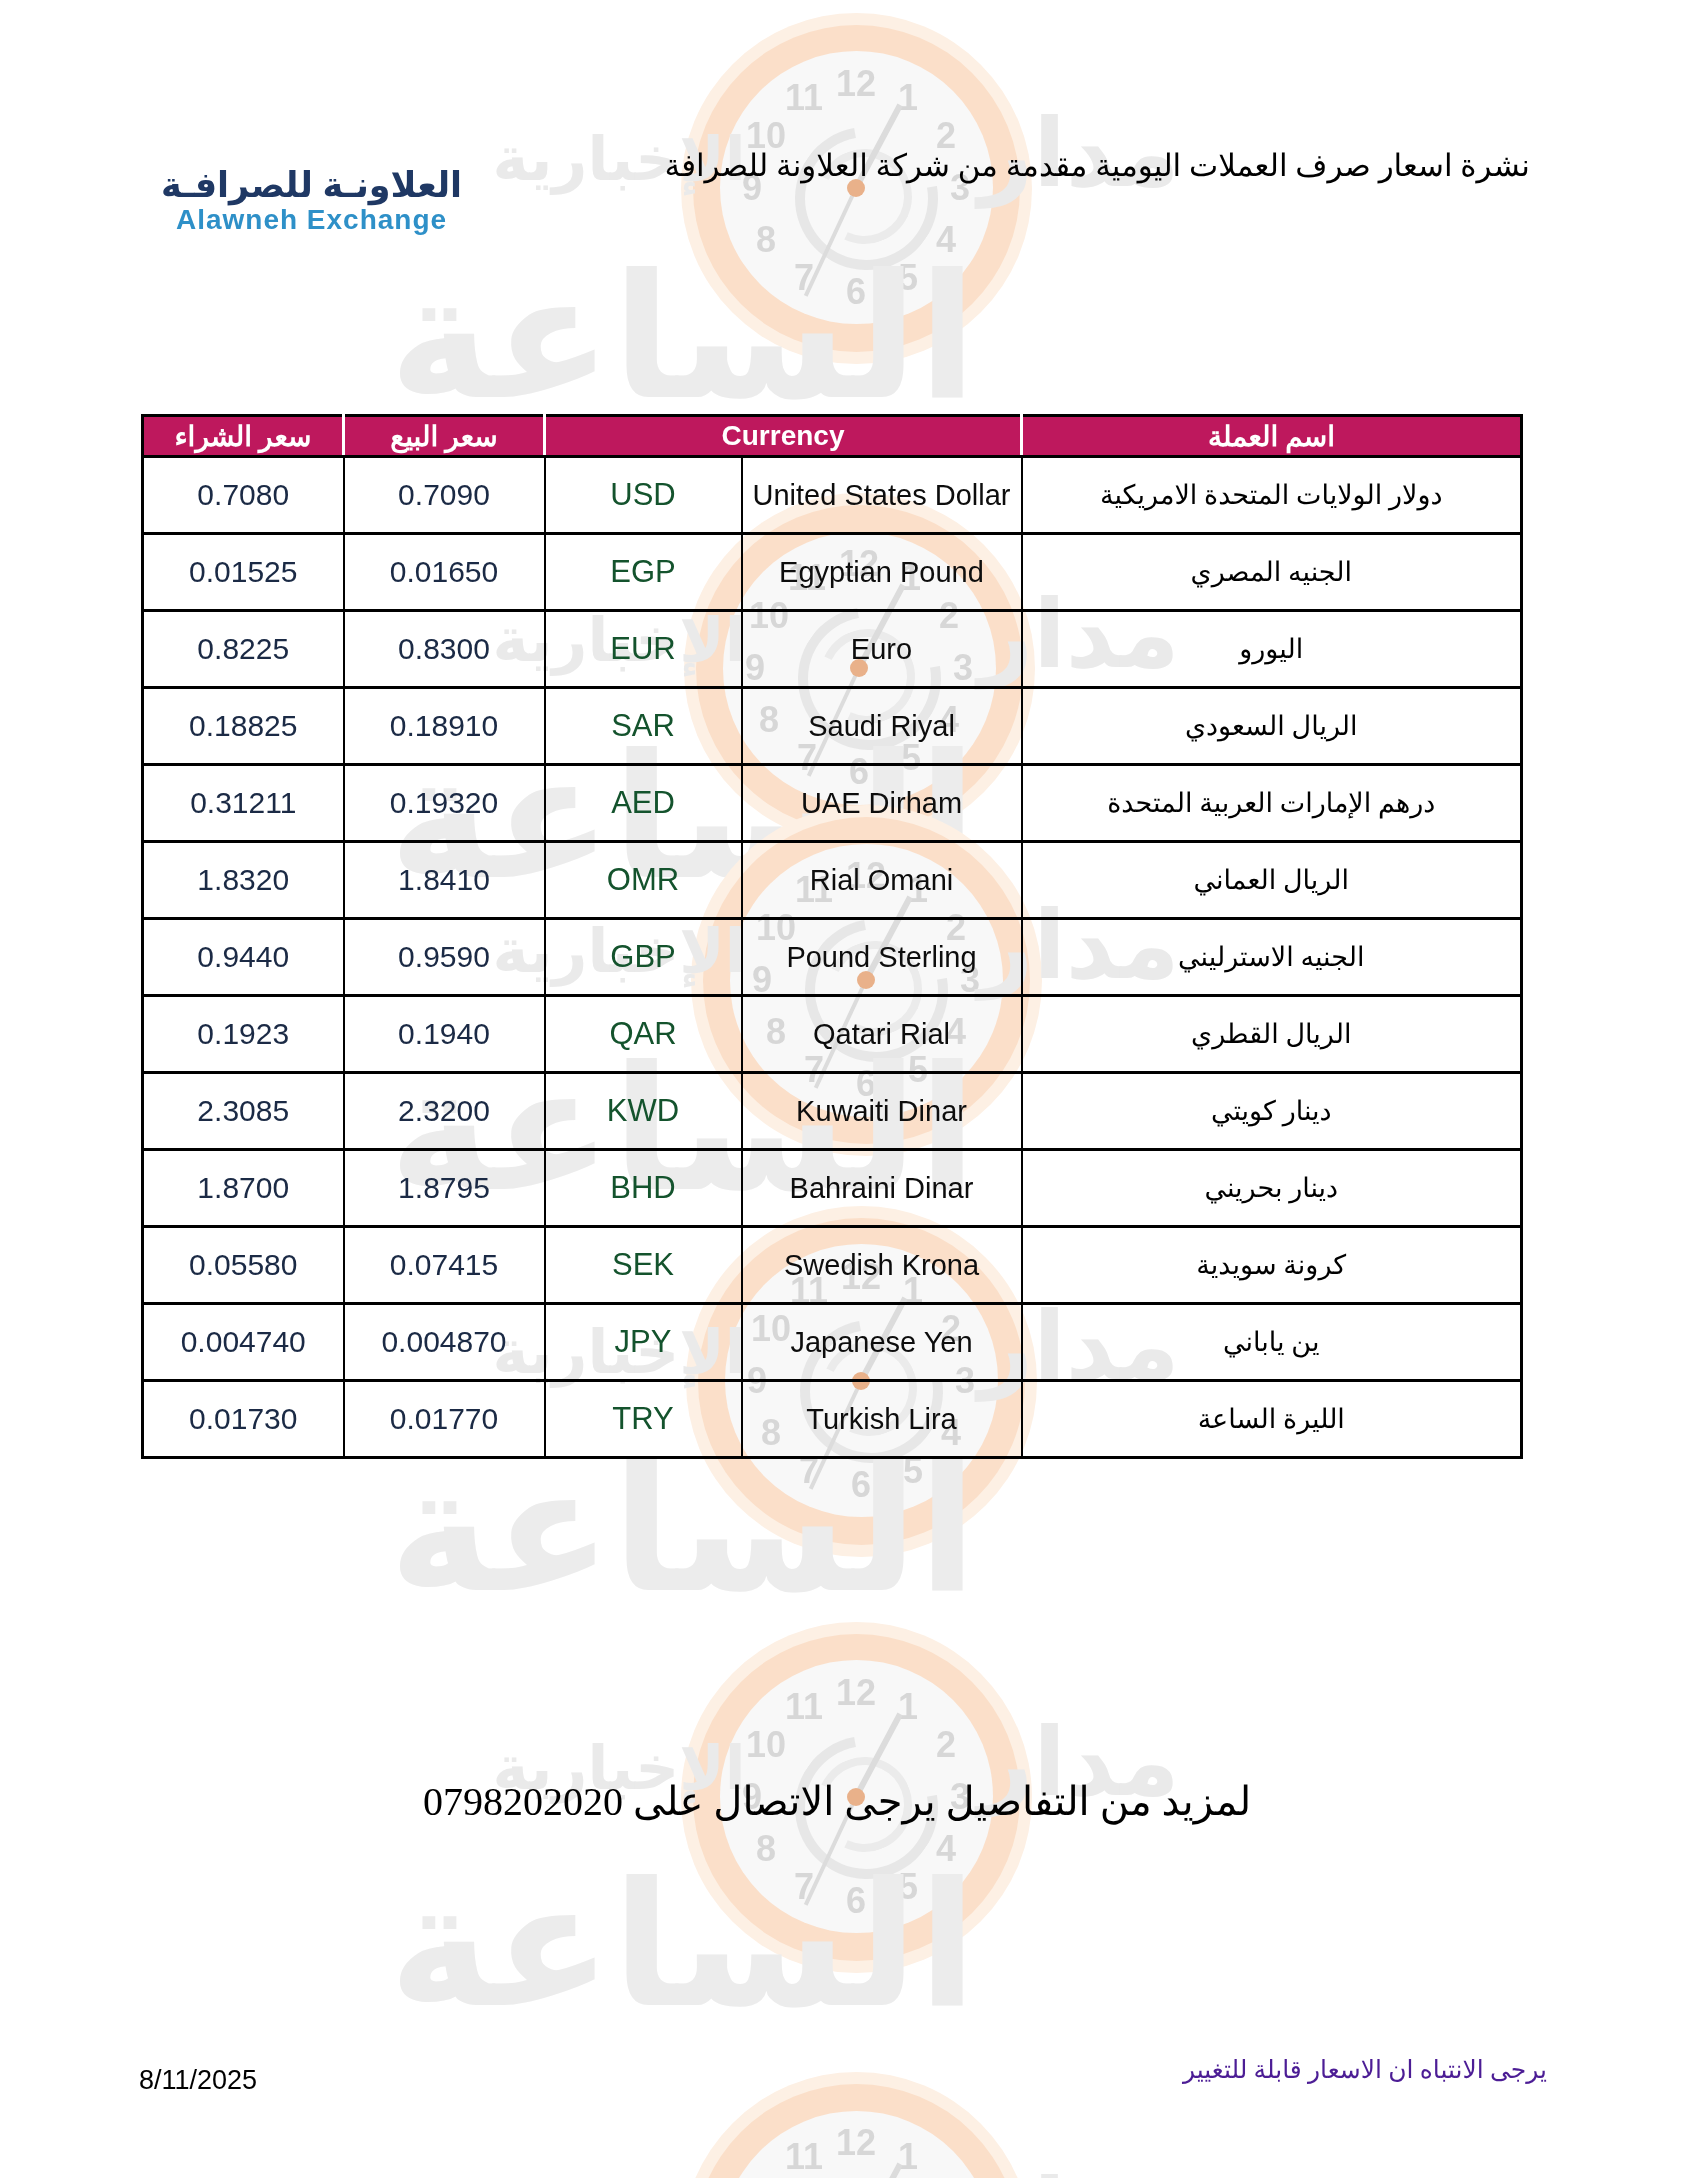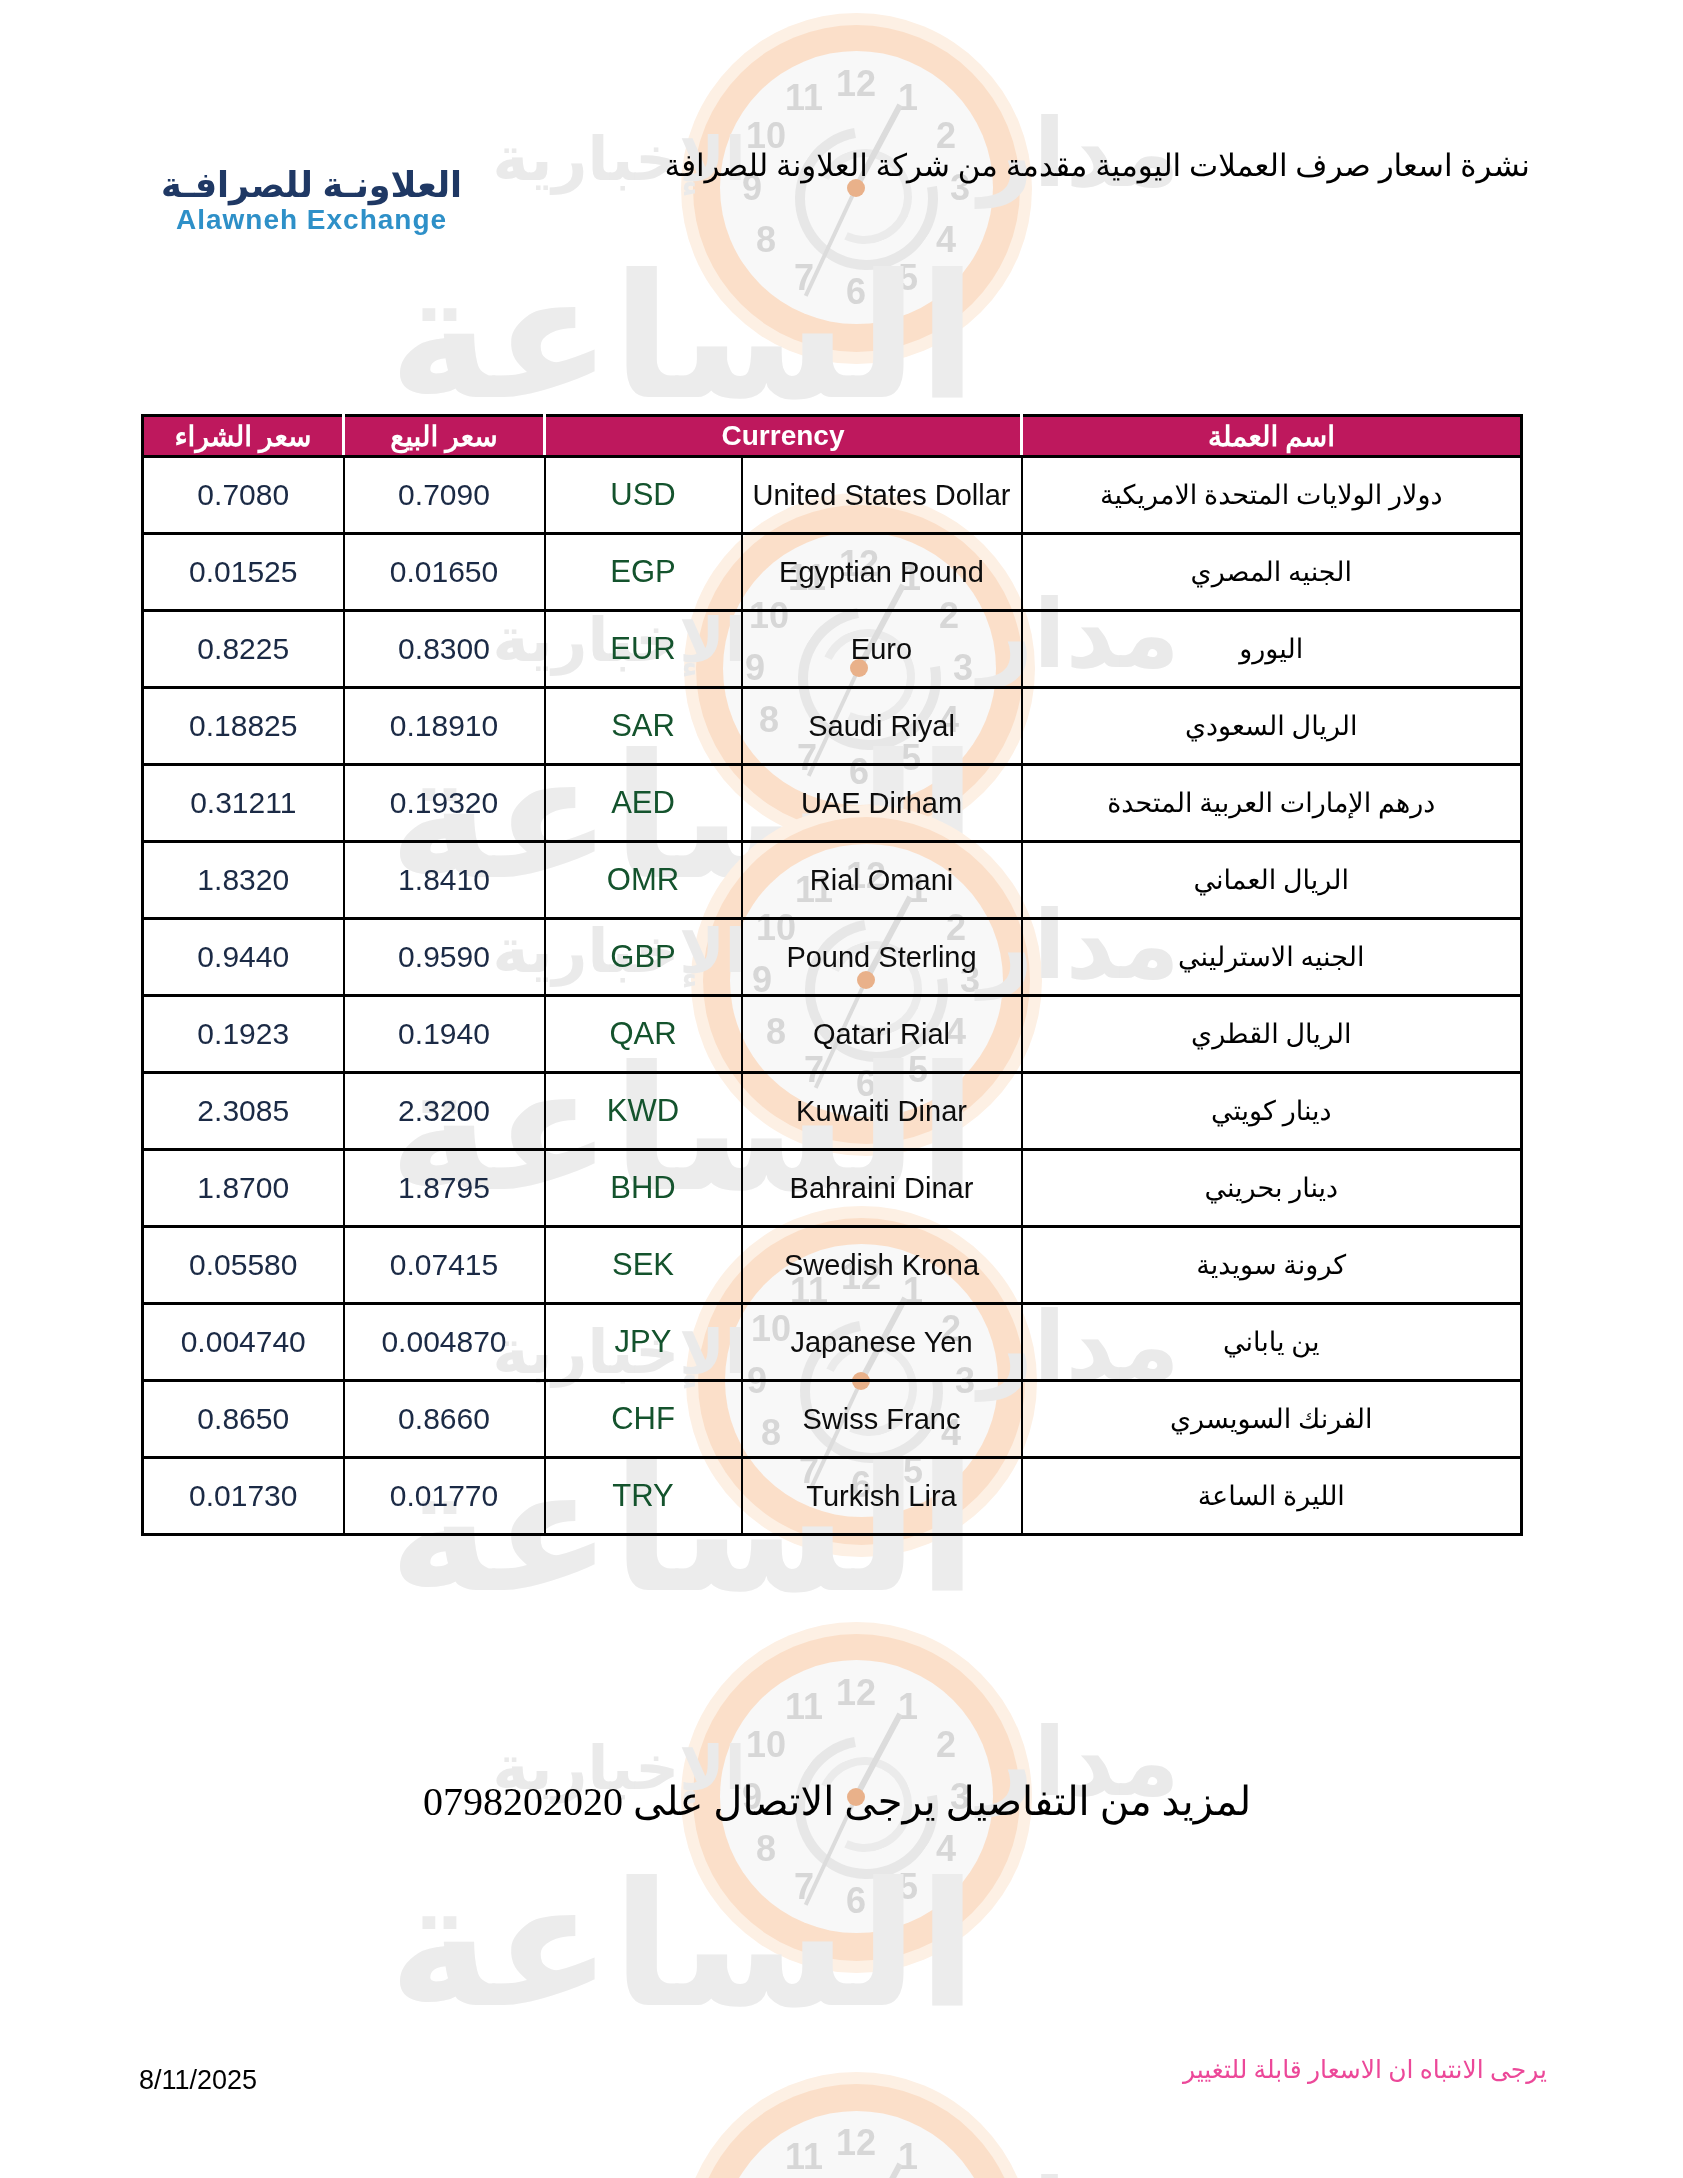--- a/index.html
+++ b/index.html
@@ -60,21 +60,21 @@
   }
   
   .contact{
     position:absolute;left:837px;top:1778px;transform:translateX(-50%);z-index:1;
     direction:rtl;white-space:nowrap;color:#000;
     font-family:"Liberation Serif","DejaVu Serif",serif;font-size:40px;
   }
   .footer-date{position:absolute;left:139px;top:2065px;z-index:1;font-size:27px;color:#000;}
   .footer-disclaimer{
     position:absolute;right:136px;top:2055px;z-index:1;direction:rtl;
-    font-family:"Liberation Serif","DejaVu Serif",serif;font-size:25px;color:#ec4899;
+    font-family:"Liberation Serif","DejaVu Serif",serif;font-size:25px;color:#4c1d95;
   }
 </style>
 </head>
 <body>
 
 <div class="page">
 
   <div id="watermark-layer">
       <div class="wm-cluster">
         <div class="wm-ring" style="left: 693px; top: 25px; width: 327px; height: 327px;"></div>
@@ -312,27 +312,20 @@
     <td class="name-ar">كرونة سويدية</td>
   </tr>
         <tr>
     <td class="buy">0.004740</td>
     <td class="sell">0.004870</td>
     <td class="code">JPY</td>
     <td class="name-en">Japanese Yen</td>
     <td class="name-ar">ين ياباني</td>
   </tr>
         <tr>
-    <td class="buy">0.8650</td>
-    <td class="sell">0.8660</td>
-    <td class="code">CHF</td>
-    <td class="name-en">Swiss Franc</td>
-    <td class="name-ar">الفرنك السويسري</td>
-  </tr>
-        <tr>
     <td class="buy">0.01730</td>
     <td class="sell">0.01770</td>
     <td class="code">TRY</td>
     <td class="name-en">Turkish Lira</td>
     <td class="name-ar">الليرة الساعة</td>
   </tr>
       </tbody>
   </table>
 
   <div class="contact">لمزيد من التفاصيل يرجى الاتصال على 0798202020</div>

